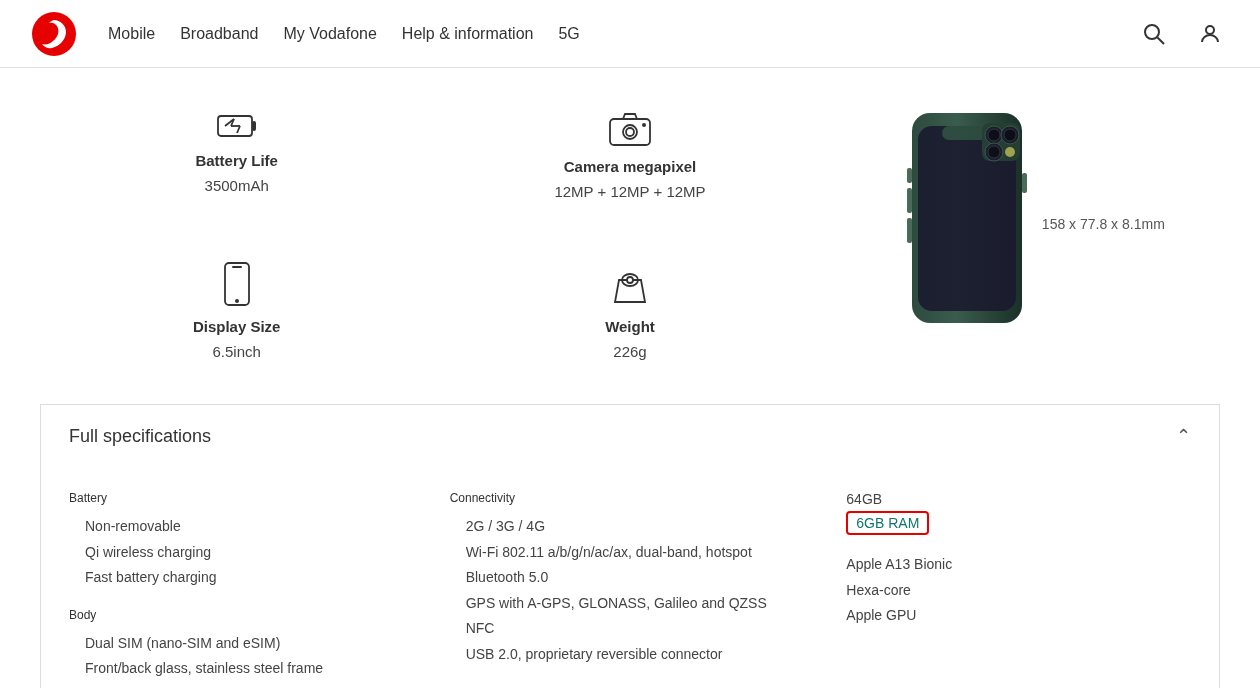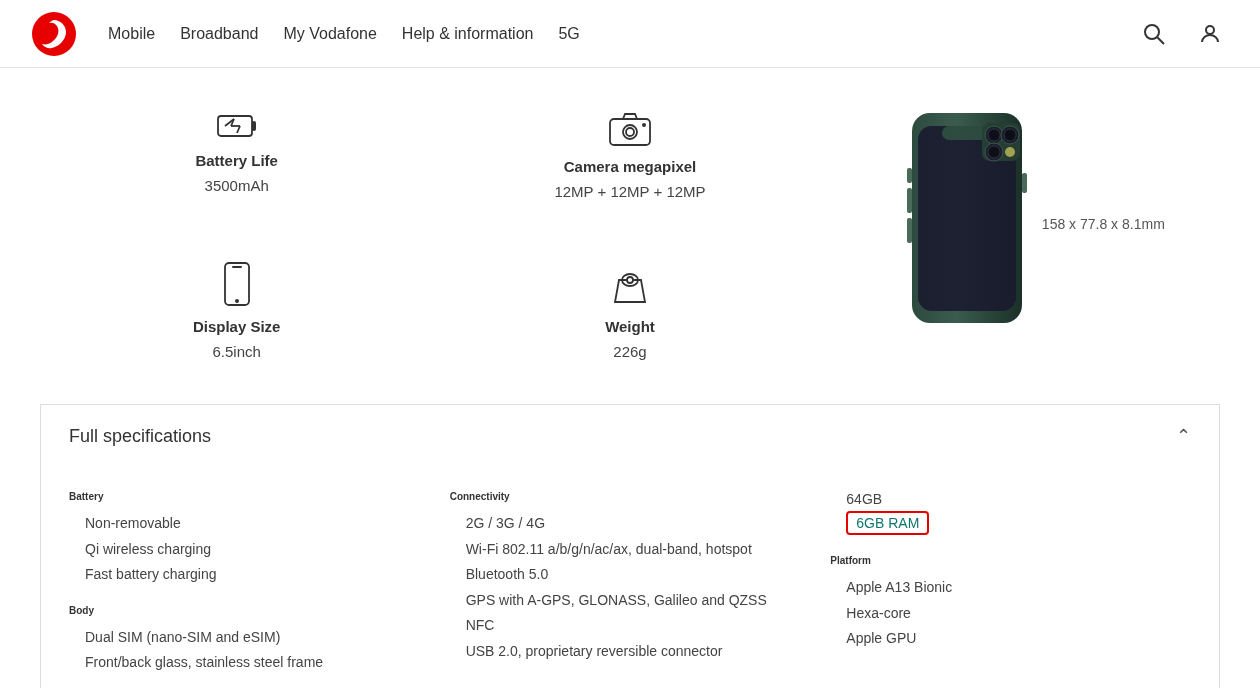--- a/index.html
+++ b/index.html
@@ -52,21 +52,21 @@
     }
     .full-specs-title { font-size: 18px; font-weight: 400; }
     .chevron-icon { font-size: 18px; color: #555; }
 
     .full-specs-body {
       padding: 24px 28px 20px 28px;
       display: grid; grid-template-columns: 1fr 1fr 1fr;
       gap: 0 20px;
     }
     .spec-col { }
-    .spec-col-title { font-weight: 700; font-size: 10px; margin-bottom: 12px; }
+    .spec-col-title { font-weight: 400; font-size: 12px; margin-bottom: 12px; }
     .spec-col ul { list-style: none; padding-left: 16px; }
     .spec-col ul li { font-size: 14px; color: #444; margin-bottom: 6px; line-height: 1.4; }
 
     
     .highlight-badge {
       border: 2px solid #e60000; border-radius: 4px;
       padding: 2px 8px; display: inline-block; margin-bottom: 4px;
       font-size: 14px; color: #0f766e;
     }
     .highlight-above {
@@ -252,21 +252,20 @@
           <li>USB 2.0, proprietary reversible connector</li>
         </ul>
       </div>
 
       <div class="spec-col">
 
         <div style="padding-left: 16px; margin-bottom: 16px;">
           <div class="highlight-above">64GB</div>
           <div class="highlight-badge">6GB RAM</div>
         </div>
-        <div class="spec-col-title">Platform</div>
         <ul>
           <li>Apple A13 Bionic</li>
           <li>Hexa-core</li>
           <li>Apple GPU</li>
         </ul>
       </div>
     </div>
   </div>
 
 </div>

